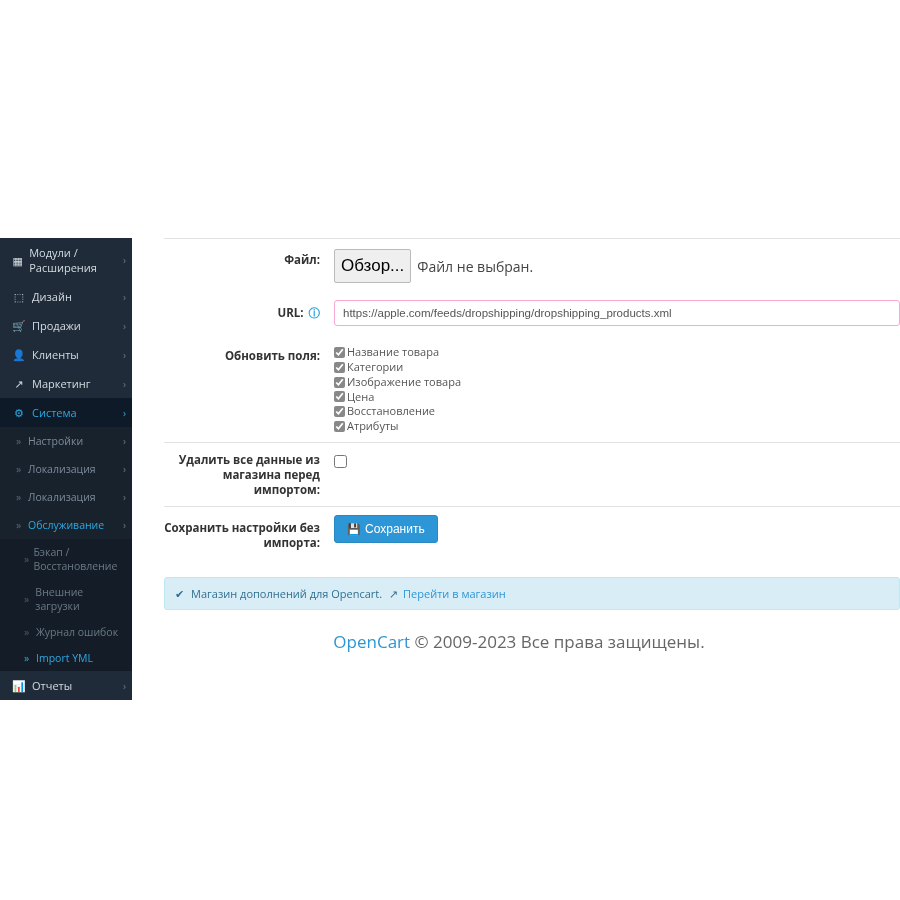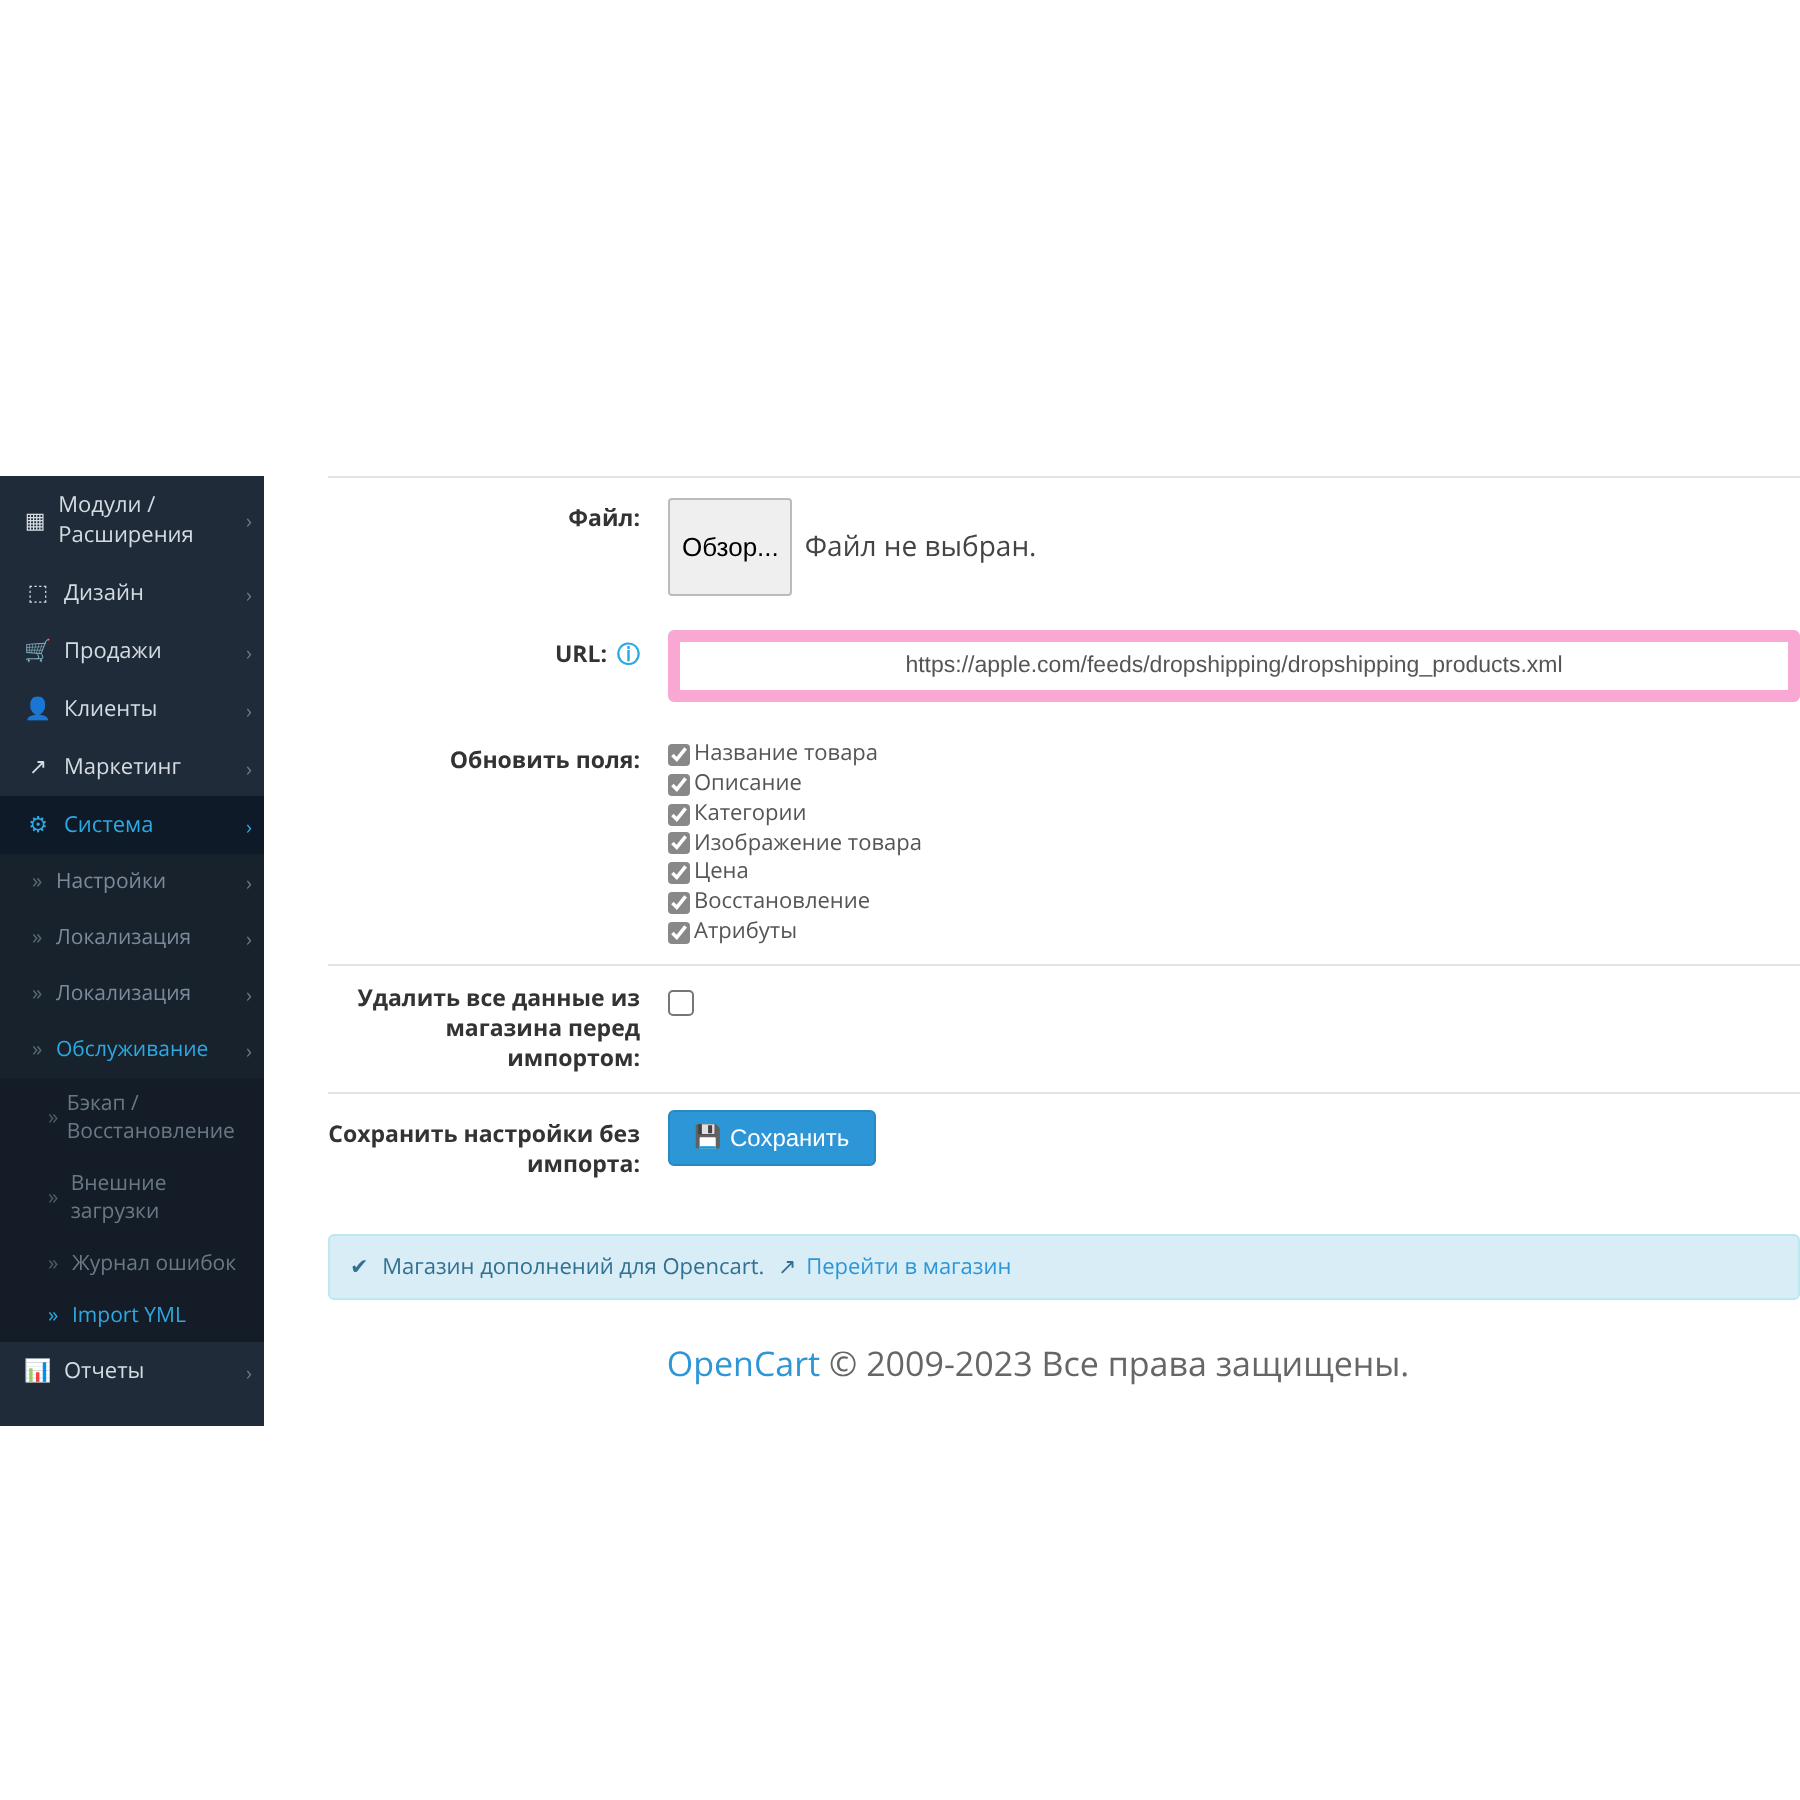--- a/index.html
+++ b/index.html
@@ -131,35 +131,34 @@
   }
   .file-wrap {
     display: flex;
     align-items: center;
     gap: 6px;
     padding-top: 2px;
   }
   .file-btn {
     border: 1px solid #bbb;
     background: #efefef;
-    font-size: 13px;
-    padding: 16px 6px;
+    font-size: 17px;
+    padding: 6px 6px;
     border-radius: 2px;
     cursor: pointer;
   }
   .file-txt { color: #444; font-size: 14px; }
   .text-input {
     width: 100%;
-    border: 6px solid #f9a8d4;
+    border: 1px solid #f9a8d4;
     border-radius: 3px;
     padding: 6px 8px;
     font-size: 11.5px;
     color: #555;
     background: #fff;
-    text-align: center;
   }
   .chk-list { padding-top: 2px; }
   .chk {
     display: flex;
     align-items: center;
     gap: 2px;
     font-size: 11px;
     color: #555;
     line-height: 1.35;
   }
@@ -328,24 +327,20 @@
       <div class="form-row">
         <div class="form-label">Обновить поля:</div>
         <div class="form-ctrl">
           <div class="chk-list">
             <label class="chk">
                 <input type="checkbox" checked="" style="">
                 <span>Название товара</span>
               </label>
             <label class="chk">
                 <input type="checkbox" checked="" style="">
-                <span>Описание</span>
-              </label>
-            <label class="chk">
-                <input type="checkbox" checked="" style="">
                 <span>Категории</span>
               </label>
             <label class="chk">
                 <input type="checkbox" checked="" style="">
                 <span>Изображение товара</span>
               </label>
             <label class="chk">
                 <input type="checkbox" checked="" style="">
                 <span>Цена</span>
               </label>

